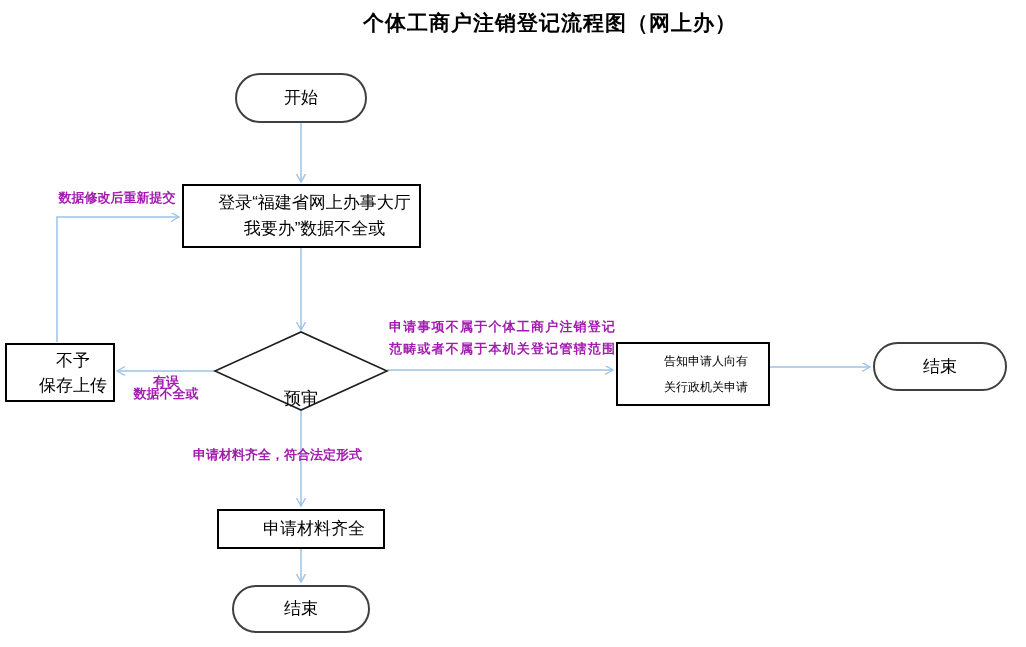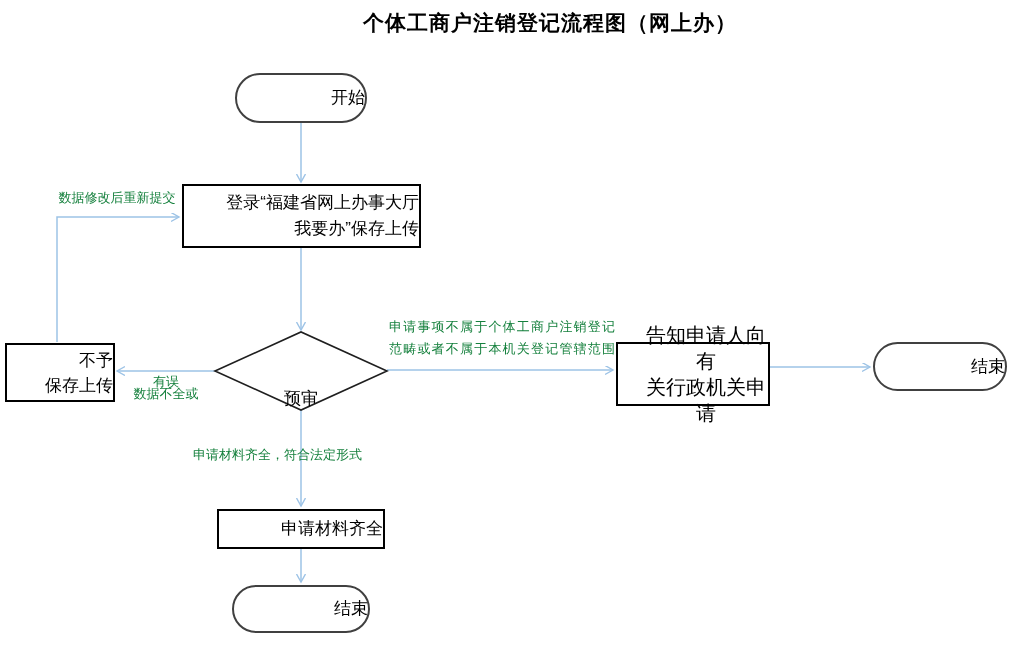--- a/index.html
+++ b/index.html
@@ -8,31 +8,31 @@
     font-family:"Liberation Sans","DejaVu Sans",sans-serif;color:#000;
     overflow:hidden;
   }
   .title{
     position:absolute;left:0;top:9px;width:1100px;text-align:center;
     font-size:21px;font-weight:bold;letter-spacing:1px;color:#000;
   }
   svg.wires{position:absolute;left:0;top:0;z-index:1;}
   .node{
     position:absolute;z-index:2;background:#fff;box-sizing:border-box;
-    display:flex;flex-direction:column;align-items:flex-end;justify-content:center;
+    display:flex;flex-direction:column;align-items:center;justify-content:center;
     font-size:17px;line-height:26px;text-align:center;
   }
   .rect{border:2px solid #000000;padding-left:26px;}
   .pill{border:2px solid #404040;border-radius:26px;}
   .diamond-label{
     position:absolute;z-index:2;display:flex;align-items:center;justify-content:center;
     font-size:17px;text-align:center;background:transparent;
   }
   .edge-label{
-    position:absolute;z-index:3;font-size:13px;color:#15803d;white-space:nowrap;
+    position:absolute;z-index:3;font-size:13px;color:#a21caf;white-space:nowrap;font-weight:bold;
   }
   .center{text-align:center;}
   .ls{letter-spacing:1.2px;}
 </style>
 </head>
 <body>
 
 <div class="canvas">
 
   <div class="title">个体工商户注销登记流程图（网上办）</div>
@@ -53,33 +53,33 @@
     <line x1="301" y1="548" x2="301" y2="582" stroke="#9DC3E6" stroke-width="1.5" marker-end="url(#ah)"></line>
     <polygon points="215,371 301,332 387,371 301,410" fill="#ffffff" stroke="#1F1F1F" stroke-width="1.6"></polygon>
   </svg>
 
   <div class="node pill" style="left:235px;top:73px;width:132px;height:50px;">
     <span>开始</span>
   </div>
 
   <div class="node rect" style="left:182px;top:184px;width:239px;height:64px;">
     <span>登录“福建省网上办事大厅</span>
-    <span>我要办”保存上传</span>
+    <span>我要办”数据不全或</span>
   </div>
 
   <div class="diamond-label" style="left:215px;top:332px;width:172px;height:78px;align-items:flex-end;">
     <span>预审</span>
   </div>
 
   <div class="node rect" style="left:5px;top:343px;width:110px;height:59px;line-height:25px;">
     <span>不予</span>
     <span>保存上传</span>
   </div>
 
-  <div class="node rect" style="left:616px;top:342px;width:154px;height:64px;font-size:20px;">
+  <div class="node rect" style="left:616px;top:342px;width:154px;height:64px;font-size:12px;">
     <span>告知申请人向有</span>
     <span>关行政机关申请</span>
   </div>
 
   <div class="node rect" style="left:217px;top:509px;width:168px;height:40px;">
     <span>申请材料齐全</span>
   </div>
 
   <div class="node pill" style="left:873px;top:342px;width:134px;height:49px;">
     <span>结束</span>

